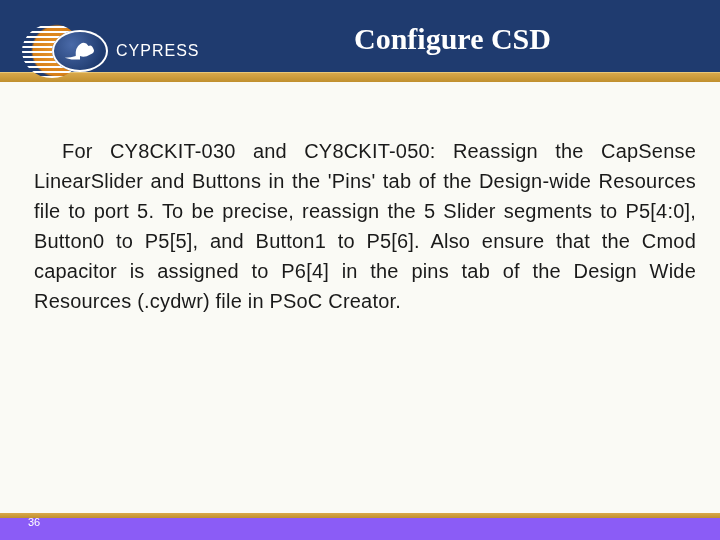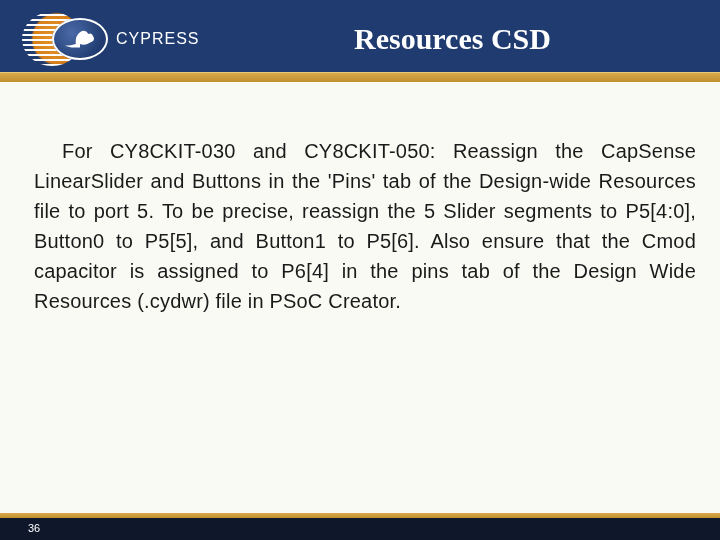--- a/index.html
+++ b/index.html
@@ -1,18 +1,18 @@
 <!DOCTYPE html>
 <html><head>
 <meta charset="utf-8">
 <style>
   * { margin: 0; padding: 0; box-sizing: border-box; }
   html, body { width: 720px; height: 540px; font-family: Verdana, Geneva, sans-serif; background: #fafaf5; overflow: hidden; }
   .slide { width: 720px; height: 540px; display: flex; flex-direction: column; position: relative; }
-  .header { height: 78px; background: #1f3b6f; position: relative; display: flex; align-items: center; }
+  .header { height: 78px; background: #1f3b6f; position: relative; display: flex; align-items: flex-end; }
   .header-gold { position: absolute; left: 0; bottom: -4px; width: 100%; height: 10px; background: linear-gradient(to bottom, #d9a84a 0%, #c08f2e 100%); border-top: 1px solid #e8c77a; }
   .logo-wrap { display: flex; align-items: center; margin-left: 22px; z-index: 2; }
   .logo-orb {
     width: 60px; height: 54px;
     background:
       repeating-linear-gradient(0deg, #fff 0 2px, rgba(255,255,255,0) 2px 5px),
       radial-gradient(circle at 60% 50%, #e8982f 0%, #d77f18 55%, rgba(0,0,0,0) 60%),
       radial-gradient(circle at 50% 50%, #1f3b6f 58%, #1f3b6f 62%);
     border-radius: 50%;
     position: relative;
@@ -23,41 +23,41 @@
     background: radial-gradient(circle at 35% 35%, #4a6aa8 0%, #1f3b6f 70%);
     border-radius: 50%;
     box-shadow: 0 0 0 2px #fff inset;
     display: flex; align-items: center; justify-content: center;
   }
   .logo-badge svg { width: 34px; height: 22px; }
   .brand { color: #fff; font-size: 16px; letter-spacing: 1px; margin-left: 34px; font-weight: 400; }
   .title { color: #fff; font-family: "Times New Roman", Times, serif; font-size: 30px; font-weight: bold; position: absolute; left: 354px; top: 22px; }
   .body { flex: 1; padding: 58px 24px 20px 34px; }
   .para { font-size: 20px; line-height: 1.5; color: #1a1a1a; text-align: justify; text-justify: inter-word; text-indent: 28px; font-family: Verdana, Geneva, sans-serif; letter-spacing: 0.2px; }
-  .footer { height: 24px; background: #0f172a; display: flex; align-items: center; padding-left: 28px; position: relative; }
+  .footer { height: 24px; background: #8b5cf6; display: flex; align-items: flex-start; padding-left: 28px; position: relative; }
   .footer::before { content: ""; position: absolute; top: -3px; left: 0; right: 0; height: 5px; background: linear-gradient(to bottom, #d9a84a, #c08f2e); }
   .pg { color: #fff; font-size: 11px; }
 </style>
 </head>
 <body>
 
 <div class="slide">
 
   <div class="header">
     <div class="logo-wrap">
       <div class="logo-orb">
         <div class="logo-badge">
           <svg viewBox="0 0 40 24">
             <path d="M2 20 Q10 20 15 18 Q14 8 20 4 Q26 0 30 6 Q34 4 36 10 Q38 14 32 16 Q26 20 20 18 L20 22 L10 22 Z" fill="#fff"></path>
           </svg>
         </div>
       </div>
       <span class="brand">CYPRESS</span>
     </div>
-    <div class="title">Resources CSD</div>
+    <div class="title">Configure CSD</div>
     <div class="header-gold"></div>
   </div>
 
   <div class="body">
     <p class="para">For CY8CKIT-030 and CY8CKIT-050: Reassign the CapSense LinearSlider and Buttons in the 'Pins' tab of the Design-wide Resources file to port 5. To be precise, reassign the 5 Slider segments to P5[4:0], Button0 to P5[5], and Button1 to P5[6]. Also ensure that the Cmod capacitor is assigned to P6[4] in the pins tab of the Design Wide Resources (.cydwr) file in PSoC Creator.</p>
   </div>
 
   <div class="footer">
     <span class="pg">36</span>
   </div>

